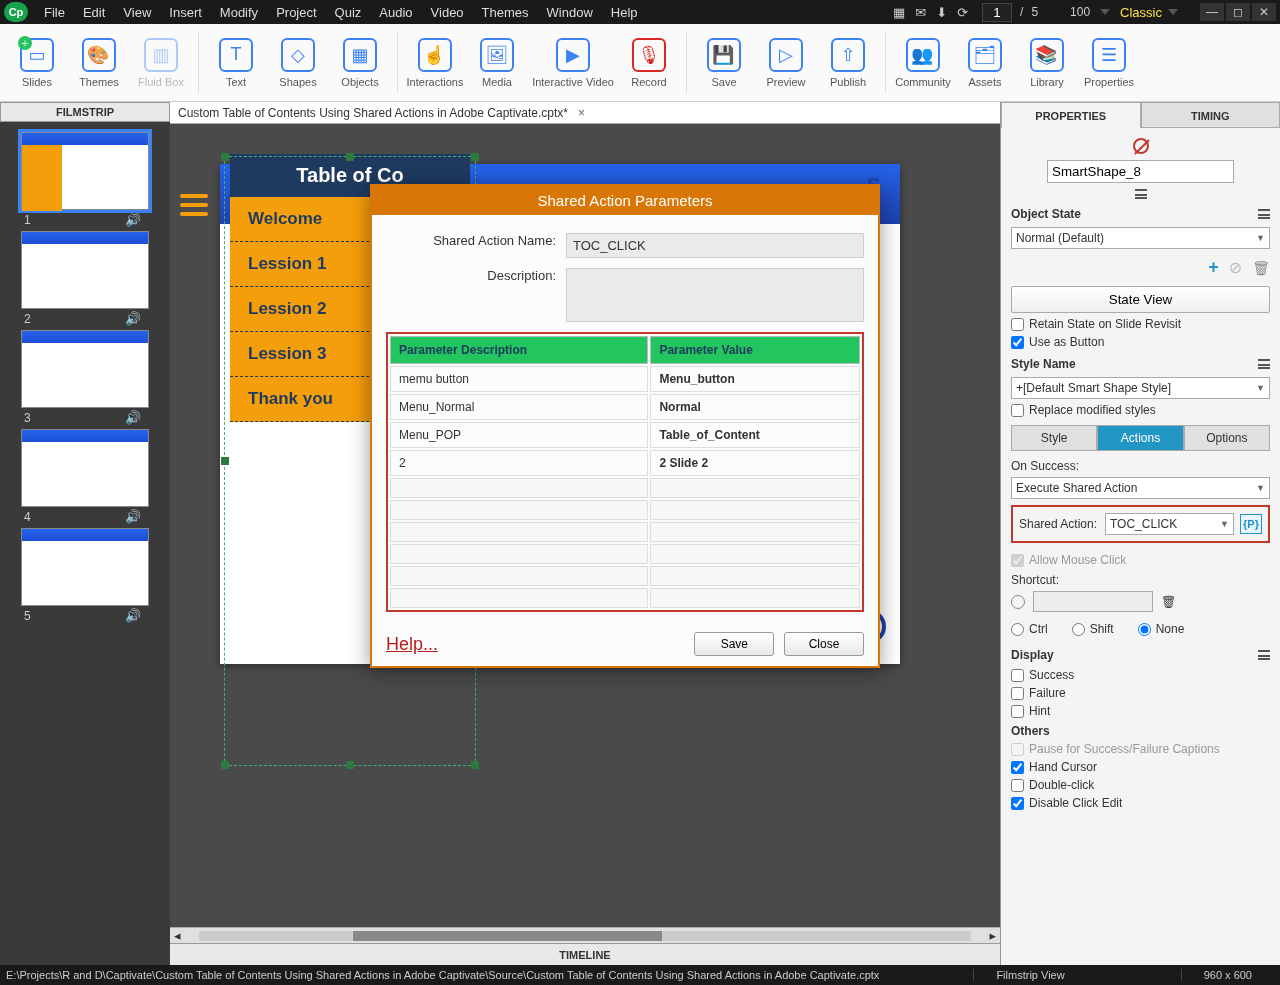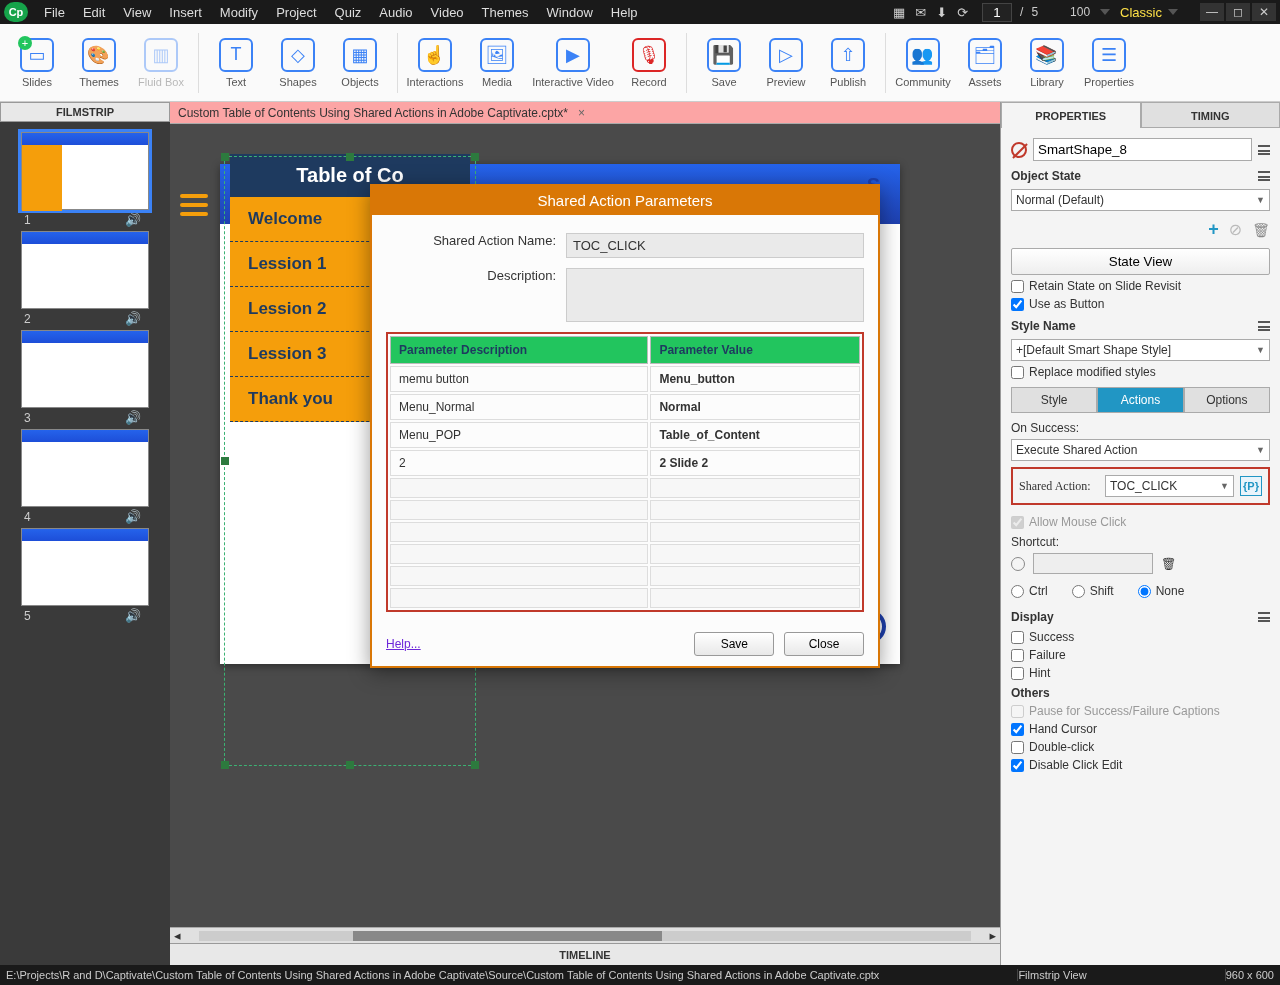--- a/index.html
+++ b/index.html
@@ -24,21 +24,21 @@
 .filmstrip { width: 170px; background: #3a3a3a; display: flex; flex-direction: column; }
 .fs-header { background: #e8e8e8; color: #333; font-size: 11px; font-weight: bold; text-align: center; padding: 3px; border: 1px solid #999; }
 .fs-body { flex: 1; overflow-y: auto; padding: 6px; }
 .fs-thumb { width: 128px; height: 78px; background: #fff; border: 1px solid #888; margin: 4px auto 2px; position: relative; }
 .fs-thumb.selected { outline: 3px solid #3b82f6; }
 .fs-thumb .tbar { height: 12px; background: linear-gradient(#2563eb,#1d4ed8); }
 .fs-thumb .orange { position:absolute; left:0; top:12px; width:40px; height:66px; background:#f59e0b;}
 .fs-num { color: #ccc; font-size: 12px; margin: 2px 0 0 18px; }
 .fs-sound { float: right; color: #ccc; margin-right: 22px; font-size: 13px; }
 .main { flex: 1; display: flex; flex-direction: column; background: #4a4a4a; position: relative; }
-.tabbar { height: 22px; background: #fca5a5; display: flex; align-items: center; padding: 0 8px; font-size: 12px; border-bottom: 1px solid #aaa; }
+.tabbar { height: 22px; background: #ffffff; display: flex; align-items: center; padding: 0 8px; font-size: 12px; border-bottom: 1px solid #aaa; }
 .tabbar .close { margin-left: 10px; color: #666; cursor:pointer;}
 .canvas-wrap { flex: 1; position: relative; overflow: hidden; }
 .slide { position: absolute; left: 50px; top: 40px; width: 680px; height: 500px; background: #fff; box-shadow: 0 2px 8px rgba(0,0,0,.4); }
 .slide-top { height: 60px; background: linear-gradient(#2563eb,#1e40af); position: relative;}
 .hamburger { position:absolute; left:-38px; top:36px; width:28px; height:22px; display:flex; flex-direction:column; justify-content:space-between;}
 .hamburger span{height:4px; background:#f59e0b; border-radius:2px;}
 .toc-panel { position:absolute; left:60px; top:30px; width:240px; }
 .toc-title { background:#1e3a5f; color:#fff; text-align:center; padding:10px; font-size:20px; font-weight:600;}
 .toc-item { background:#f59e0b; color:#1e3a5f; padding:12px 18px; font-size:17px; font-weight:600; border-bottom:1px dashed #1e3a5f;}
 .selection-box { position:absolute; border:1px dashed #3bb273; }
@@ -49,48 +49,48 @@
 .dlg-row { display: flex; margin-bottom: 10px; }
 .dlg-label { width: 180px; text-align: right; padding-right: 10px; color: #333; font-size: 13px; }
 .dlg-input { flex: 1; background: #eaeaea; border: 1px solid #ccc; padding: 4px 6px; font-size: 13px; }
 .dlg-textarea { height: 54px; }
 .param-table { border: 2px solid #c0392b; width: 100%; margin-top: 6px; }
 .param-table th { background: #22c55e; text-align: left; padding: 6px 8px; font-size: 12px; font-weight: bold; color: #1e3a5f; border: 1px solid #bbb;}
 .param-table td { padding: 5px 8px; font-size: 12px; border: 1px solid #ddd; background:#fcfcfc;}
 .param-table td.val { font-weight: bold; }
 .param-table tr.empty td { height: 20px; background:#f7f7f7;}
 .dlg-footer { display: flex; justify-content: space-between; align-items: center; padding: 10px 14px; }
-.dlg-footer a { color: #6d28d9; font-size: 12px; }
+.dlg-footer a { color: #b91c1c; font-size: 18px; }
 .dlg-btns button { width: 80px; padding: 4px; font-size: 12px; margin-left: 6px; background: linear-gradient(#fff,#e8e8e8); border: 1px solid #999; border-radius: 3px; cursor:pointer;}
 .timeline { height: 22px; background: #e8e8e8; border-top: 1px solid #999; text-align: center; font-size: 11px; font-weight: bold; line-height: 22px; color: #333;}
 .props { width: 280px; background: #f4f4f4; border-left: 1px solid #999; display: flex; flex-direction: column; font-size: 12px; overflow-y: auto; }
 .prop-tabs { display: flex; height: 26px; }
 .prop-tab { flex: 1; text-align: center; line-height: 26px; background: #e0e0e0; border: 1px solid #aaa; font-size: 11px; font-weight: bold; color: #333; cursor:pointer;}
 .prop-tab.active { background: #f4f4f4; border-bottom: none; }
 .prop-body { padding: 10px; }
-.prop-row { display: flex; align-items: center; margin-bottom: 8px; gap: 6px; }
+.prop-row { display: flex; align-items: center; margin-bottom: 8px; gap: 6px; flex-direction: column; }
 .eye { width: 16px; height: 16px; border-radius: 50%; border: 2px solid #c0392b; position:relative;}
 .eye::after{content:"";position:absolute;width:20px;height:2px;background:#c0392b;transform:rotate(-45deg);left:-3px;top:6px;}
 .prop-input { flex: 1; border: 1px solid #aaa; padding: 3px 4px; background: #fff; }
 .prop-section { font-weight: bold; color: #333; margin: 8px 0 6px; display:flex; justify-content:space-between; align-items:center;}
 .prop-select { width: 100%; border: 1px solid #aaa; padding: 3px 4px; background: #fff; display:flex; justify-content:space-between; align-items:center; cursor:pointer;}
 .prop-select .caret{font-size:9px; color:#666;}
 .state-btn { width: 100%; padding: 5px; background: linear-gradient(#fff,#eee); border: 1px solid #aaa; border-radius: 2px; cursor:pointer;}
 .chk { display: flex; align-items: center; gap: 5px; margin: 4px 0; }
 .chk input { width: 13px; height: 13px; }
 .sub-tabs { display: flex; margin: 8px 0; }
 .sub-tab { flex: 1; text-align: center; padding: 5px; background: #e0e0e0; border: 1px solid #aaa; font-size: 12px; cursor:pointer;}
 .sub-tab.active { background: #2196c4; color: #fff; }
 .shared-action-box { border: 2px solid #c0392b; padding: 6px; margin: 6px 0 10px; }
 .sa-row { display: flex; align-items: center; gap: 6px; }
-.sa-row label { width: 80px; font-family: Liberation Serif, serif; }
+.sa-row label { width: 80px; }
 .p-icon { width: 22px; height: 20px; border: 1px solid #2196c4; color: #2196c4; text-align: center; font-size: 11px; font-weight: bold; line-height: 18px; background:#e8f4fb; cursor:pointer;}
 .radio-row { display: flex; gap: 24px; margin: 6px 0; }
 .statusbar { height: 20px; background: #1a1a1a; color: #ccc; font-size: 11px; display: flex; align-items: center; padding: 0 6px; }
-.statusbar .sright { margin-left: auto; border-left:1px solid #444; padding: 0 0;}
+.statusbar .sright { margin-left: auto; border-left:1px solid #444; padding: 0 22px;}
 .menu-icons { display:flex; gap:10px; color:#ccc; margin: 0 14px; align-items:center;}
 .menu-icons span{cursor:pointer; font-size:13px;}
 .plus-badge{position:absolute;top:-4px;left:-4px;width:14px;height:14px;border-radius:50%;background:#22c55e;color:#fff;font-size:11px;line-height:14px;text-align:center;}
 .scroll-h { height:16px; background:#e0e0e0; border-top:1px solid #aaa; display:flex; align-items:center;}
 .scroll-h .track{flex:1;height:10px;background:#ccc;margin:0 14px;position:relative;}
 .scroll-h .thumb{position:absolute;left:20%;width:40%;height:10px;background:#888;}
 .icon-row { display:flex; gap:10px; align-items:center; margin:4px 0 8px;}
 .icon-row .plus{color:#2196c4; font-size:18px; font-weight:bold; cursor:pointer;}
 .icon-row .trash{color:#888; font-size:14px; cursor:pointer;}
 .icon-row .gray{color:#bbb; font-size:16px;}

